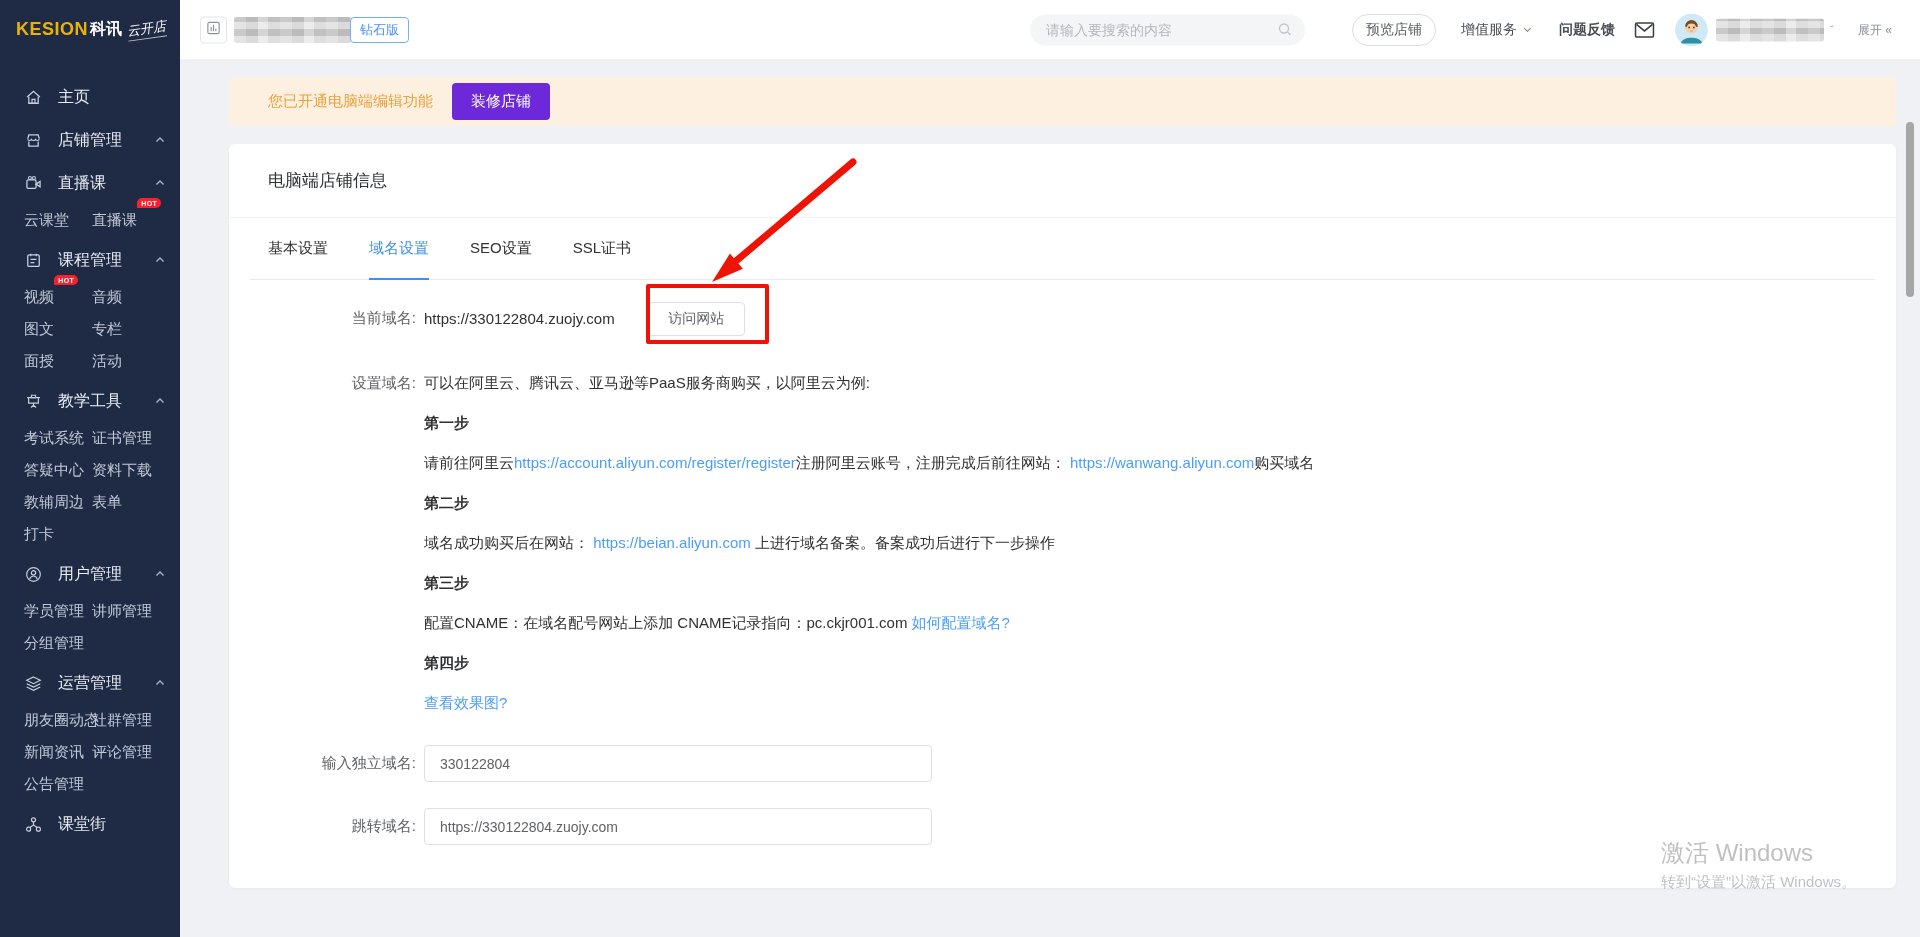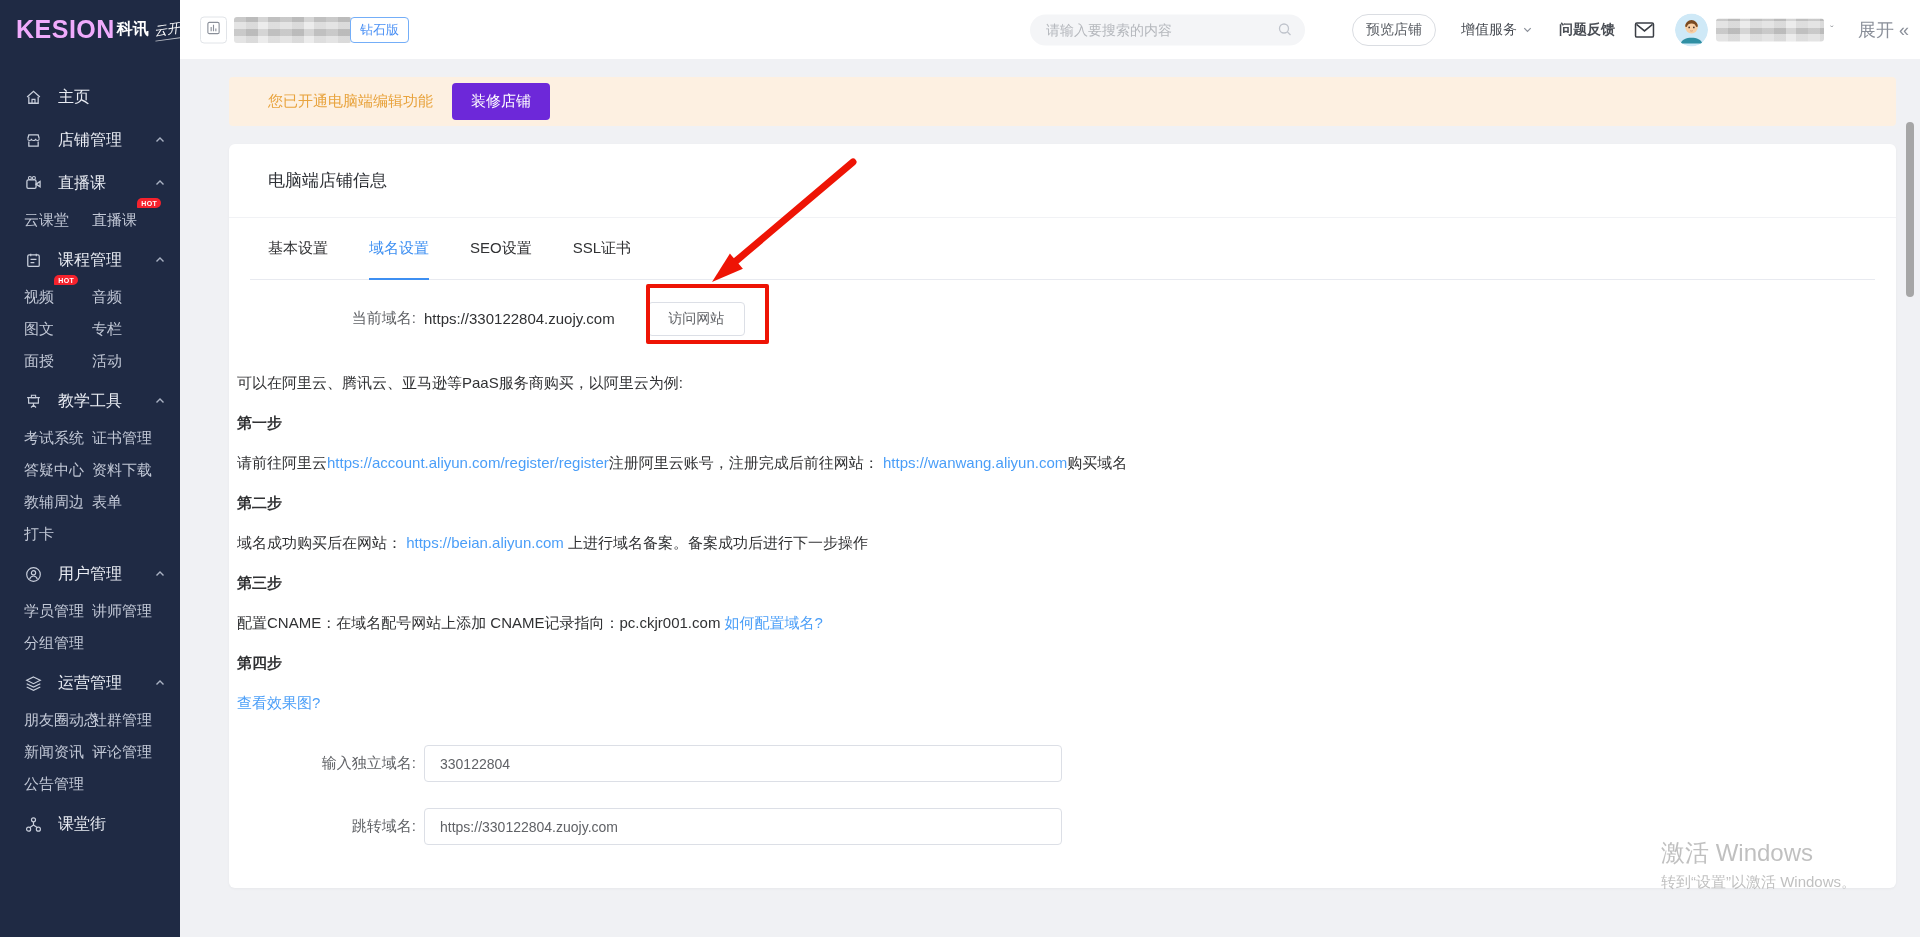--- a/index.html
+++ b/index.html
@@ -1,21 +1,21 @@
 <!DOCTYPE html>
 <html><head>
 <meta charset="utf-8">
 <style>
   * { margin:0; padding:0; box-sizing:border-box; }
   html,body { width:1920px; height:937px; overflow:hidden; font-family:"Liberation Sans","DejaVu Sans",sans-serif; background:#f0f1f4; position:relative; }
 
   
   .sidebar { position:absolute; left:0; top:0; width:180px; height:937px; background:#1f2a44; color:#c6cbd8; overflow:hidden; z-index:5; }
   .logo { height:59px; display:flex; align-items:center; padding-left:16px; white-space:nowrap; }
-  .logo-main { color:#f0abfc; font-weight:800; font-size:25px; letter-spacing:.5px; }
+  .logo-main { color:#eab308; font-weight:800; font-size:18px; letter-spacing:.5px; }
   .logo-cn { color:#fff; font-size:16px; font-weight:700; margin-left:2px; }
   .logo-slogan { color:#fff; font-size:13px; font-style:italic; font-family:"DejaVu Serif",serif; margin-left:5px; transform:rotate(-8deg); display:inline-block; border-bottom:1px solid rgba(255,255,255,.7); }
   .side-section { margin-top:7px; }
   .side-section.first { margin-top:20px; }
   .side-head { height:36px; display:flex; align-items:center; padding:0 14px 0 24px; cursor:pointer; color:#e9ecf3; font-size:16px; }
   .side-ic { width:18px; height:18px; margin-right:16px; color:#c9cfdc; display:inline-flex; align-items:center; justify-content:center; flex:none; }
   .side-lab { flex:1; }
   .caret { color:#aab2c3; display:inline-flex; }
   .side-grid { margin-top:2px; display:grid; grid-template-columns:68px 1fr; padding-left:24px; row-gap:0; }
   .side-item { height:32px; display:flex; align-items:center; font-size:15px; color:#c2c8d6; cursor:pointer; white-space:nowrap; }
@@ -37,21 +37,21 @@
   .searchbox input::placeholder { color:#b5b8bd; }
   .search-ic { color:#c0c4cc; display:inline-flex; }
   .pill-btn { left:1172px; width:84px; height:32px; border:1px solid #dadde2; border-radius:16px; background:#fff; color:#5c6066; font-size:14px; display:flex; align-items:center; justify-content:center; cursor:pointer; white-space:nowrap; }
   .vas { left:1281px; font-size:14px; color:#4a4e55; cursor:pointer; display:flex; align-items:center; gap:5px; white-space:nowrap; }
   .vas .dn { color:#8a8f99; display:inline-flex; }
   .feedback { left:1379px; font-size:14px; color:#4a4e55; cursor:pointer; white-space:nowrap;font-weight:bold; }
   .mail { left:1454px; color:#3a3e45; display:inline-flex; cursor:pointer; }
   .avatar { left:1495px; width:33px; height:33px; border-radius:50%; overflow:hidden; cursor:pointer; }
   .user-blur { left:1536px; width:108px; height:23px; }
   .user-caret { left:1650px; color:#909399; font-size:11px; }
-  .expand { left:1678px; font-size:18px; color:#8a8f99; cursor:pointer; white-space:nowrap; }
+  .expand { left:1678px; font-size:12px; color:#8a8f99; cursor:pointer; white-space:nowrap; }
 
   
   .main { position:absolute; left:180px; top:59px; right:0; bottom:0; background:#f0f1f4; }
   .notice { margin:18px 24px 0 49px; height:49px; background:#fdf0e1; border-radius:4px; display:flex; align-items:center; }
   .notice-text { margin-left:39px; color:#e8a33d; font-size:15px; }
   .notice-btn { margin-left:19px; width:98px; height:37px; background:#6d28d9; color:#fff; border:none; border-radius:4px; font-size:15px; cursor:pointer; font-family:inherit; }
   .card { margin:18px 24px 0 49px; height:744px; background:#fff; border-radius:6px; box-shadow:0 1px 3px rgba(0,0,0,.04); position:relative; }
   .card-title-row { height:74px; display:flex; align-items:center; padding-left:39px; border-bottom:1px solid #f1f2f5; font-size:17px; color:#2f3237; }
   .tabs { height:62px; margin:0 21px; padding-left:18px; border-bottom:1px solid #e8eaf0; display:flex; gap:41px; }
   .tab { font-size:15px; color:#303133; display:flex; align-items:center; cursor:pointer; border-bottom:2px solid transparent; margin-bottom:-1px; }
@@ -64,21 +64,21 @@
   .row-domain { height:37px; }
   .domain-text { font-size:15px; color:#303133; }
   .visit-btn { margin-left:33px; width:97px; height:34px; background:#fff; border:1px solid #dcdfe6; border-radius:4px; color:#606266; font-size:14px; cursor:pointer; font-family:inherit; }
   .row-setup { margin-top:26px; align-items:flex-start; }
   .row-setup .flabel { line-height:40px; }
   .setup-line { height:40px; line-height:40px; font-size:15px; color:#303133; white-space:nowrap; }
   .setup-line.bold { font-weight:700; }
   .lnk { color:#4a9ef8; text-decoration:none; cursor:pointer; }
   .row-input { margin-top:22px; height:37px; }
   .row-input + .row-input { margin-top:26px; }
-  .txt-input { width:638px; height:37px; border:1px solid #dcdfe6; border-radius:4px; padding:2px 15px; font-size:14px; color:#606266; outline:none; font-family:inherit; background:#fff; }
+  .txt-input { width:508px; height:37px; border:1px solid #dcdfe6; border-radius:4px; padding:2px 15px; font-size:14px; color:#606266; outline:none; font-family:inherit; background:#fff; }
 
   
   .anno-box { position:absolute; left:646px; top:284px; width:123px; height:60px; border:4px solid #ee1405; border-radius:2px; z-index:20; pointer-events:none; }
   .anno-arrow { position:absolute; left:660px; top:140px; width:220px; height:160px; z-index:20; pointer-events:none; }
   .watermark { position:absolute; right:64px; bottom:45px; text-align:left; color:rgba(140,140,140,.55); z-index:30; pointer-events:none; }
   .wm1 { font-size:24px; }
   .wm2 { font-size:15px; margin-top:4px; }
   .scroll-thumb { position:absolute; right:6px; top:122px; width:8px; height:175px; background:#a6a6a6; border-radius:4px; z-index:40; cursor:pointer; }
 </style>
 </head>
@@ -371,20 +371,21 @@
 
     <div class="form">
 
       <div class="frow row-domain">
         <span class="flabel">当前域名:</span>
         <span class="fvalue domain-text">https://330122804.zuojy.com</span>
         <button class="visit-btn">访问网站</button>
       </div>
 
       <div class="frow row-setup">
+        <span class="flabel">设置域名:</span>
         <div class="fvalue" id="setup-steps">
           <div class="setup-line">可以在阿里云、腾讯云、亚马逊等PaaS服务商购买，以阿里云为例:</div>
         <div class="setup-line bold">第一步</div>
             <div class="setup-line"><span>请前往阿里云</span><span class="lnk">https://account.aliyun.com/register/register</span><span>注册阿里云账号，注册完成后前往网站： </span><span class="lnk">https://wanwang.aliyun.com</span><span>购买域名</span></div>
             <div class="setup-line bold">第二步</div>
             <div class="setup-line"><span>域名成功购买后在网站： </span><span class="lnk">https://beian.aliyun.com</span><span> 上进行域名备案。备案成功后进行下一步操作</span></div>
             <div class="setup-line bold">第三步</div>
             <div class="setup-line"><span>配置CNAME：在域名配号网站上添加 CNAME记录指向：pc.ckjr001.com </span><span class="lnk">如何配置域名?</span></div>
             <div class="setup-line bold">第四步</div>
             <div class="setup-line"><span class="lnk">查看效果图?</span></div>

